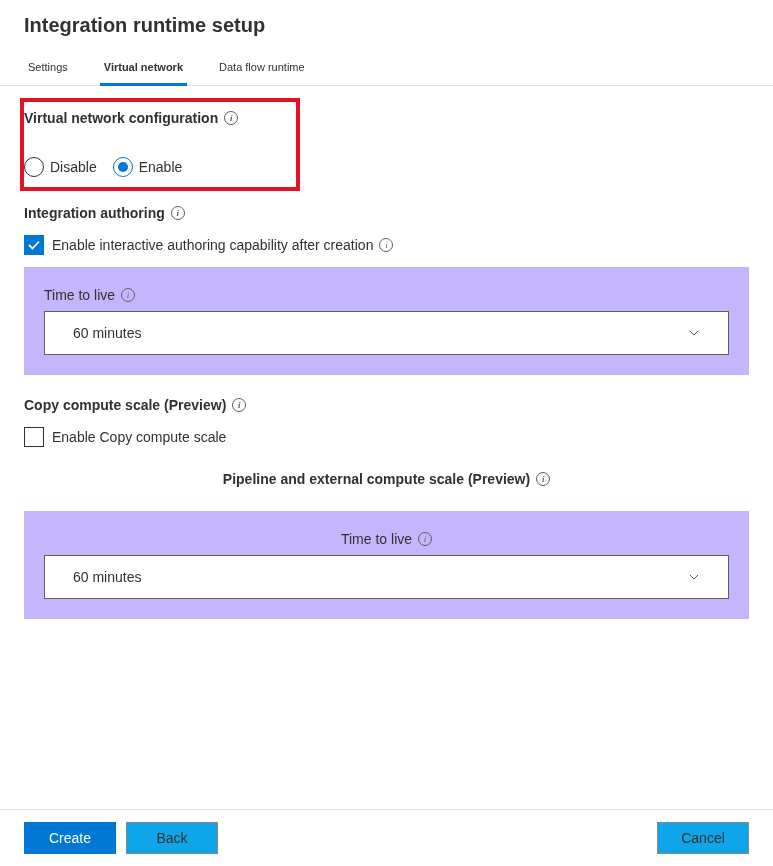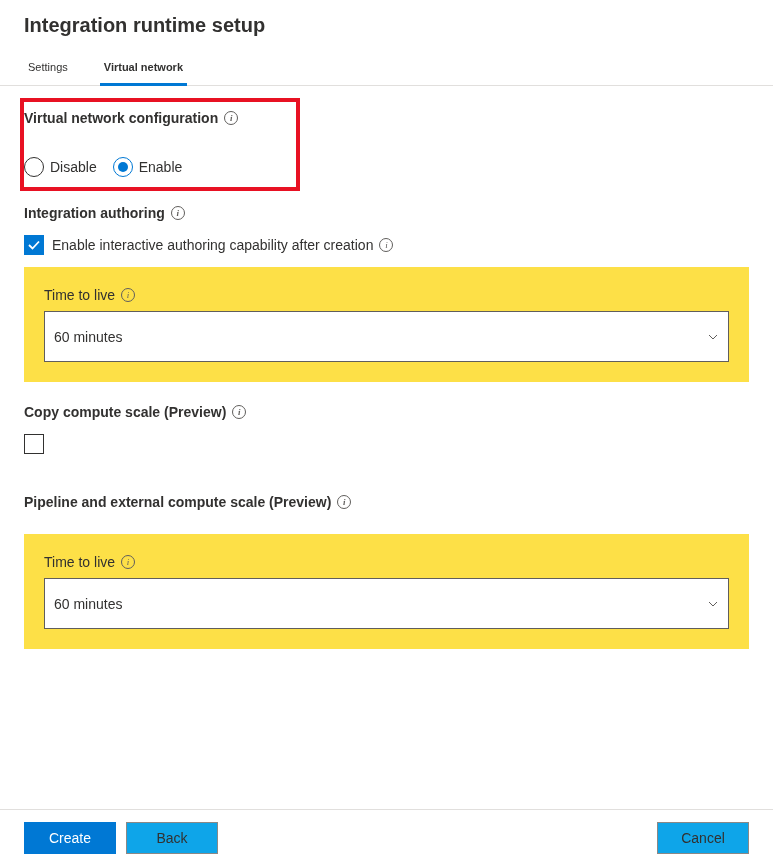--- a/index.html
+++ b/index.html
@@ -120,40 +120,40 @@
       cursor: pointer;
       flex-shrink: 0;
     }
     .checkbox.checked {
       background: #0078d4;
       border-color: #0078d4;
     }
     .checkmark { display: none; }
     .checkbox.checked .checkmark { display: block; }
     .gray-panel {
-      background: #fde047;
+      background: #c4b5fd;
       padding: 20px;
       margin-top: 12px;
     }
     .panel-label {
       font-size: 14px;
       display: inline-flex;
       align-items: center;
       gap: 6px;
       margin-bottom: 8px;
     }
     .dropdown {
       width: 100%;
-      height: 51px;
+      height: 44px;
       border: 1px solid #605e5c;
       background: #ffffff;
       display: flex;
       align-items: center;
       justify-content: space-between;
-      padding: 0 9px;
+      padding: 0 28px;
       cursor: pointer;
     }
     .chevron {
       width: 12px;
       height: 12px;
       display: flex;
       align-items: center;
       justify-content: center;
     }
     .footer {
@@ -188,20 +188,21 @@
     .checkbox-text { display: flex; align-items: center; gap: 6px; }
   </style>
 </head>
 <body>
 
 <div class="page-title">Integration runtime setup</div>
 
 <div class="tabs">
   <div class="tab">Settings</div>
   <div class="tab active">Virtual network</div>
+  <div class="tab">Data flow runtime</div>
 </div>
 
 <div class="content">
 
   <div class="highlight-box">
     <div class="section-label">
       <span>Virtual network configuration</span>
       <span class="info-icon">i</span>
     </div>
     <div class="radio-row">
@@ -252,24 +253,25 @@
 
   <div class="section" style="margin-top:22px;">
     <div class="section-label">
       <span>Copy compute scale (Preview)</span>
       <span class="info-icon">i</span>
     </div>
     <div class="checkbox-row">
       <div class="checkbox">
         
       </div>
-    </div>
-  </div>
-
-  <div class="section" style="margin-top:40px;">
+      <span>Enable Copy compute scale</span>
+    </div>
+  </div>
+
+  <div class="section" style="margin-top:24px;text-align:center;">
     <div class="section-label">
       <span>Pipeline and external compute scale (Preview)</span>
       <span class="info-icon">i</span>
     </div>
     <div class="gray-panel" style="margin-top:16px;">
       <div class="panel-label">
         <span>Time to live</span>
         <span class="info-icon">i</span>
       </div>
       <div class="dropdown">

